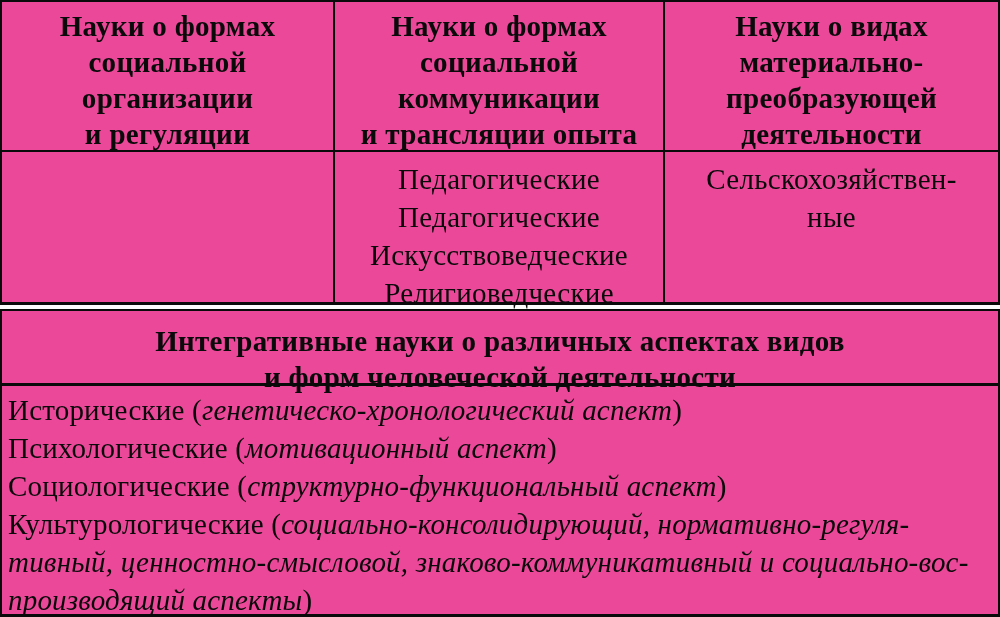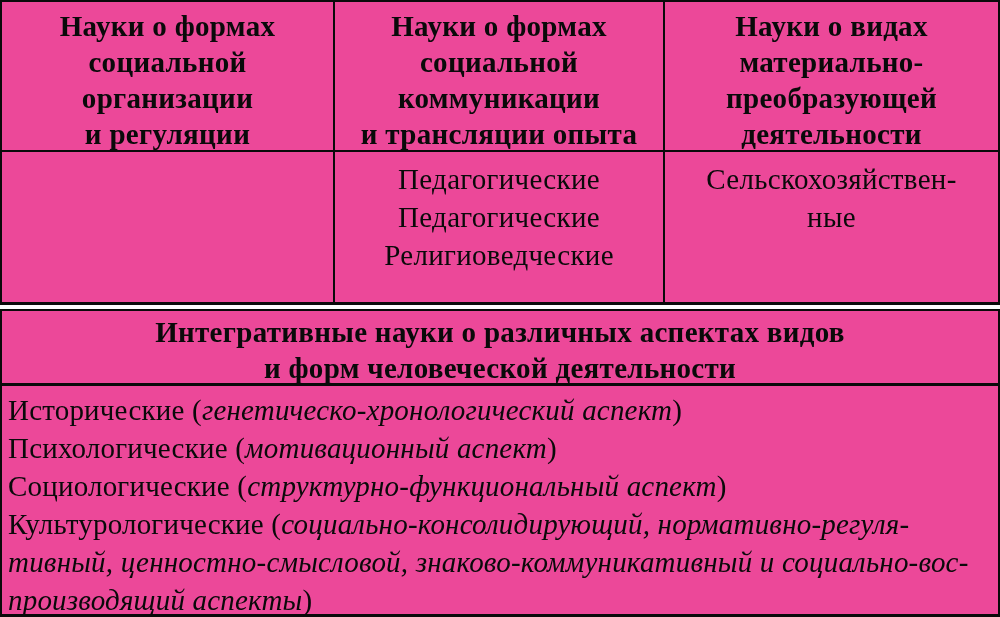--- a/index.html
+++ b/index.html
@@ -65,21 +65,21 @@
   .sec-b {
     box-sizing: border-box;
     width: 1000px;
     height: 74px;
     border: 2px solid #0a0a0a;
     border-bottom: 0;
     font-weight: bold;
     font-size: 29px;
     line-height: 36px;
     text-align: center;
-    padding-top: 3px;
+    padding-top: 12px;
     white-space: pre-line;
     letter-spacing: 0.3px;
   }
   
   .sec-c {
     box-sizing: border-box;
     width: 1000px;
     height: 234px;
     border: 2px solid #0a0a0a;
     border-top-width: 3px;
@@ -109,20 +109,21 @@
     </div>
 
     <div class="col col-2">
       <div class="hdr">Науки о формах
 социальной
 коммуникации
 и трансляции опыта</div>
       <div class="bod">
         <div class="item">Педагогические</div>
         <div class="item">Педагогические</div>
+        <div class="item">Искусствоведческие</div>
         <div class="item">Религиоведческие</div>
       </div>
     </div>
 
     <div class="col col-3">
       <div class="hdr">Науки о видах
 материально-
 преобразующей
 деятельности</div>
       <div class="bod">

